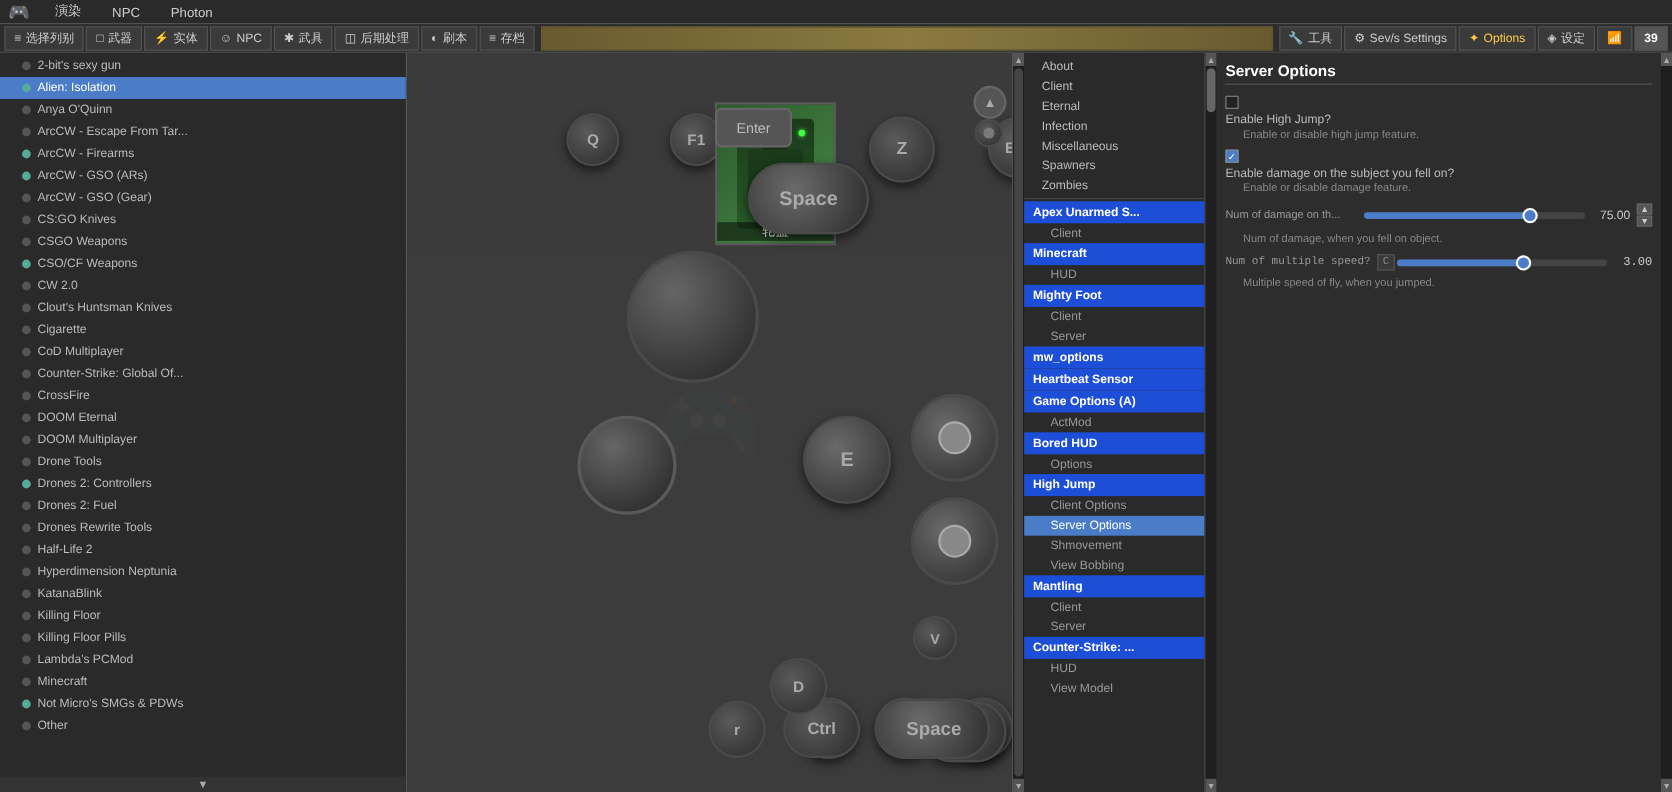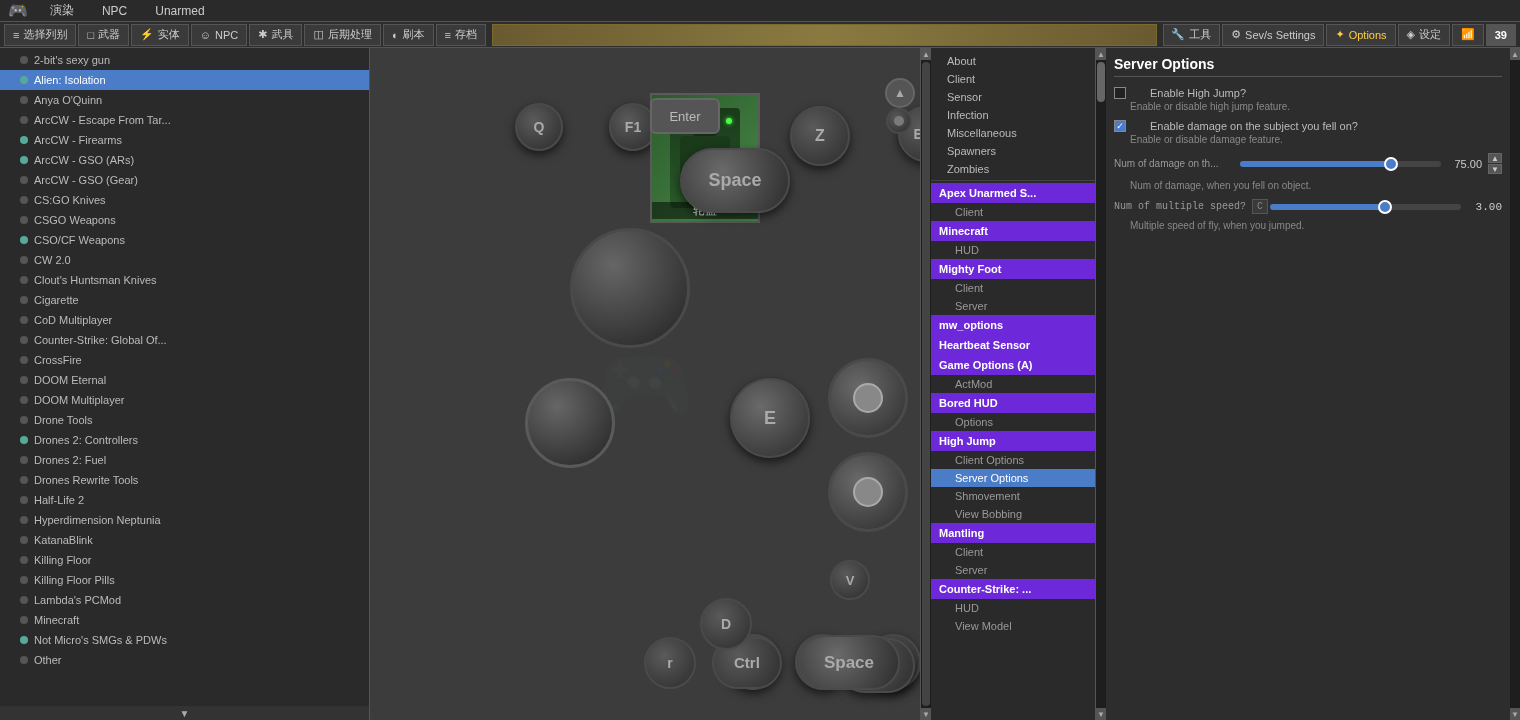--- a/index.html
+++ b/index.html
@@ -131,21 +131,21 @@
     }
     #nav-menu::-webkit-scrollbar { width: 6px; }
     #nav-menu::-webkit-scrollbar-track { background: #222; }
     #nav-menu::-webkit-scrollbar-thumb { background: #555; }
 
     .nav-section-header {
       padding: 4px 8px;
       font-size: 11px;
       color: #fff;
       font-weight: bold;
-      background: #6d28d9;
+      background: #1d4ed8;
     }
     .nav-item {
       padding: 3px 8px 3px 16px;
       font-size: 11px;
       color: #bbb;
       cursor: pointer;
       white-space: nowrap;
     }
     .nav-item.selected { background: #4a7cc7; color: white; }
     .nav-item.sub { padding-left: 24px; color: #999; }
@@ -169,22 +169,22 @@
     }
 
     .option-row {
       margin-bottom: 8px;
     }
     .option-label {
       font-size: 11px;
       color: #bbb;
       margin-bottom: 2px;
       display: flex;
-      align-items: center;
-      gap: 24px;
+      gap: 4px;
+      flex-direction: column;
     }
     .option-desc {
       font-size: 10px;
       color: #888;
       margin-bottom: 4px;
       margin-left: 16px;
     }
     .checkbox {
       width: 12px;
       height: 12px;
@@ -349,21 +349,21 @@
       justify-content: center;
     }
   </style>
 </head>
 <body>
 
 <div id="top-menu">
   <span style="font-size:16px;">🎮</span>
   <span class="menu-item">演染</span>
   <span class="menu-item">NPC</span>
-  <span class="menu-item">Unarmed</span>
+  <span class="menu-item">Photon</span>
 </div>
 
 <div id="toolbar">
   <div class="toolbar-btn">
     <span>≡</span>
     <span>选择列别</span>
   </div>
   <div class="toolbar-btn">
     <span>□</span>
     <span>武器</span>
@@ -566,21 +566,21 @@
 
     <div style="width:10px;background:#1e1e1e;display:flex;flex-direction:column;align-items:center;">
       <div style="width:10px;height:12px;background:#555;display:flex;align-items:center;justify-content:center;cursor:pointer;font-size:8px;color:#aaa;">▲</div>
       <div style="flex:1;width:8px;margin:2px auto;background:#444;border-radius:4px;cursor:pointer;"></div>
       <div style="width:10px;height:12px;background:#555;display:flex;align-items:center;justify-content:center;cursor:pointer;font-size:8px;color:#aaa;">▼</div>
     </div>
 
     <div id="nav-menu" style="width:165px;">
       <div class="nav-item">About</div>
       <div class="nav-item">Client</div>
-      <div class="nav-item">Sensor</div>
+      <div class="nav-item">Eternal</div>
       <div class="nav-item">Infection</div>
       <div class="nav-item">Miscellaneous</div>
       <div class="nav-item">Spawners</div>
       <div class="nav-item">Zombies</div>
       <div class="nav-divider"></div>
       <div class="nav-section-header">Apex Unarmed S...</div>
       <div class="nav-item sub">Client</div>
       <div class="nav-section-header">Minecraft</div>
       <div class="nav-item sub">HUD</div>
       <div class="nav-section-header">Mighty Foot</div>

